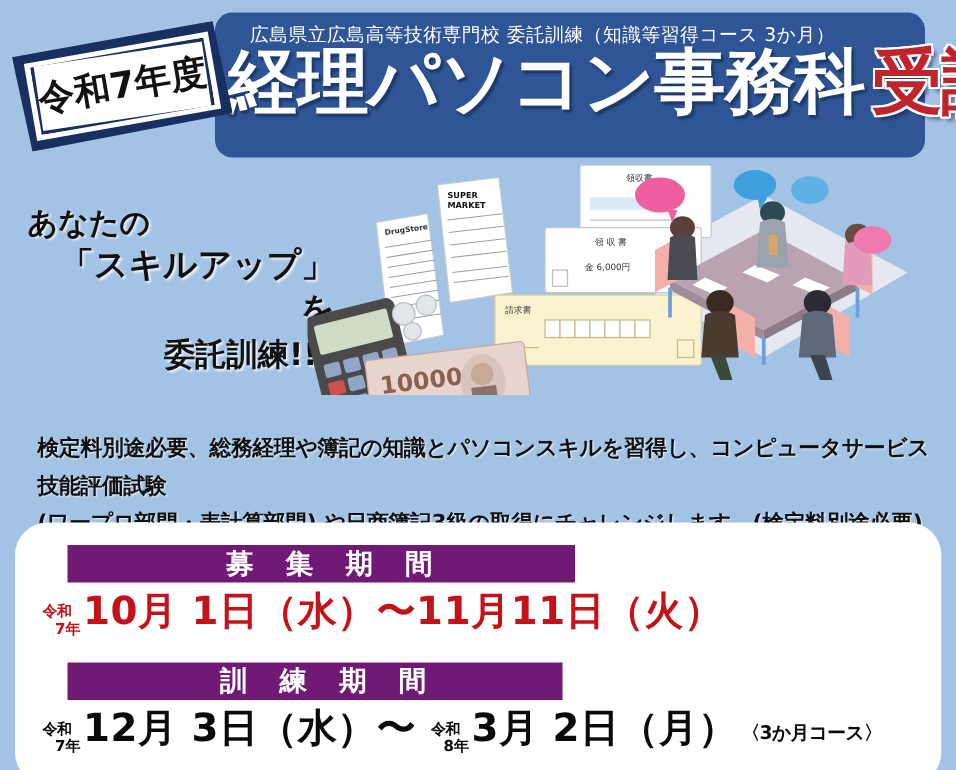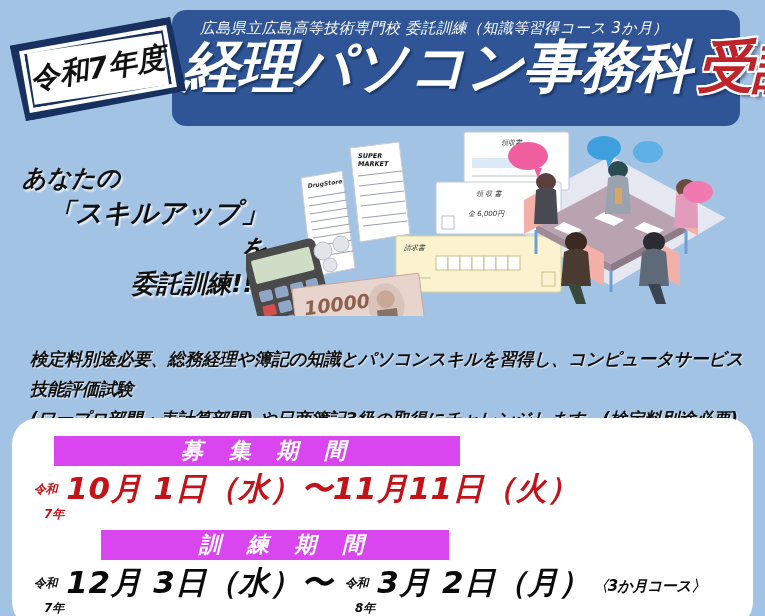--- a/index.html
+++ b/index.html
@@ -17,21 +17,20 @@
     position: relative;
   }
 
   .poster {
     position: absolute;
     inset: 0;
     width: 765px;
     height: 616px;
     background: #a3c3e5;
     overflow: hidden;
-    font-style: italic;
   }
 
   
   .banner {
     position: absolute;
     left: 172px;
     top: 10px;
     width: 568px;
     height: 116px;
     background: #2f5596;
@@ -170,33 +169,33 @@
   }
 
   .sec { position: absolute; left: 0; width: 100%; }
   .sec-recruit { top: 18px; }
   .sec-train   { top: 112px; }
 
   .sec-head {
     position: absolute;
     left: 42px;
     height: 30px;
-    background: #d946ef;
+    background: #701a75;
     display: flex;
     align-items: center;
     justify-content: center;
     color: #ffffff;
     font-size: 22px;
     font-weight: bold;
     letter-spacing: 9px;
     text-indent: 9px;
     padding-left: 13px;
   }
   .sec-recruit .sec-head { width: 406px; }
-  .sec-train   .sec-head { width: 348px; margin-left: 47px; }
+  .sec-train   .sec-head { width: 396px; }
 
   .sec-body {
     position: absolute;
     left: 22px;
     top: 32px;
     display: flex;
     align-items: baseline;
     white-space: nowrap;
   }
 
@@ -204,21 +203,21 @@
     display: inline-block;
     font-size: 12px;
     font-weight: bold;
     line-height: 1.0;
     text-align: left;
     margin-right: 2px;
     position: relative;
     top: -6px;
   }
   .era .era-top { display: block; letter-spacing: -0.5px; }
-  .era .era-bot { display: block; padding-left: 10px; margin-top: 13px; }
+  .era .era-bot { display: block; padding-left: 10px; margin-top: 2px; }
 
   .date-main {
     font-size: 31px;
     font-weight: bold;
     letter-spacing: 0.5px;
   }
   .date-sub {
     font-size: 15px;
     font-weight: bold;
     letter-spacing: -0.5px;

